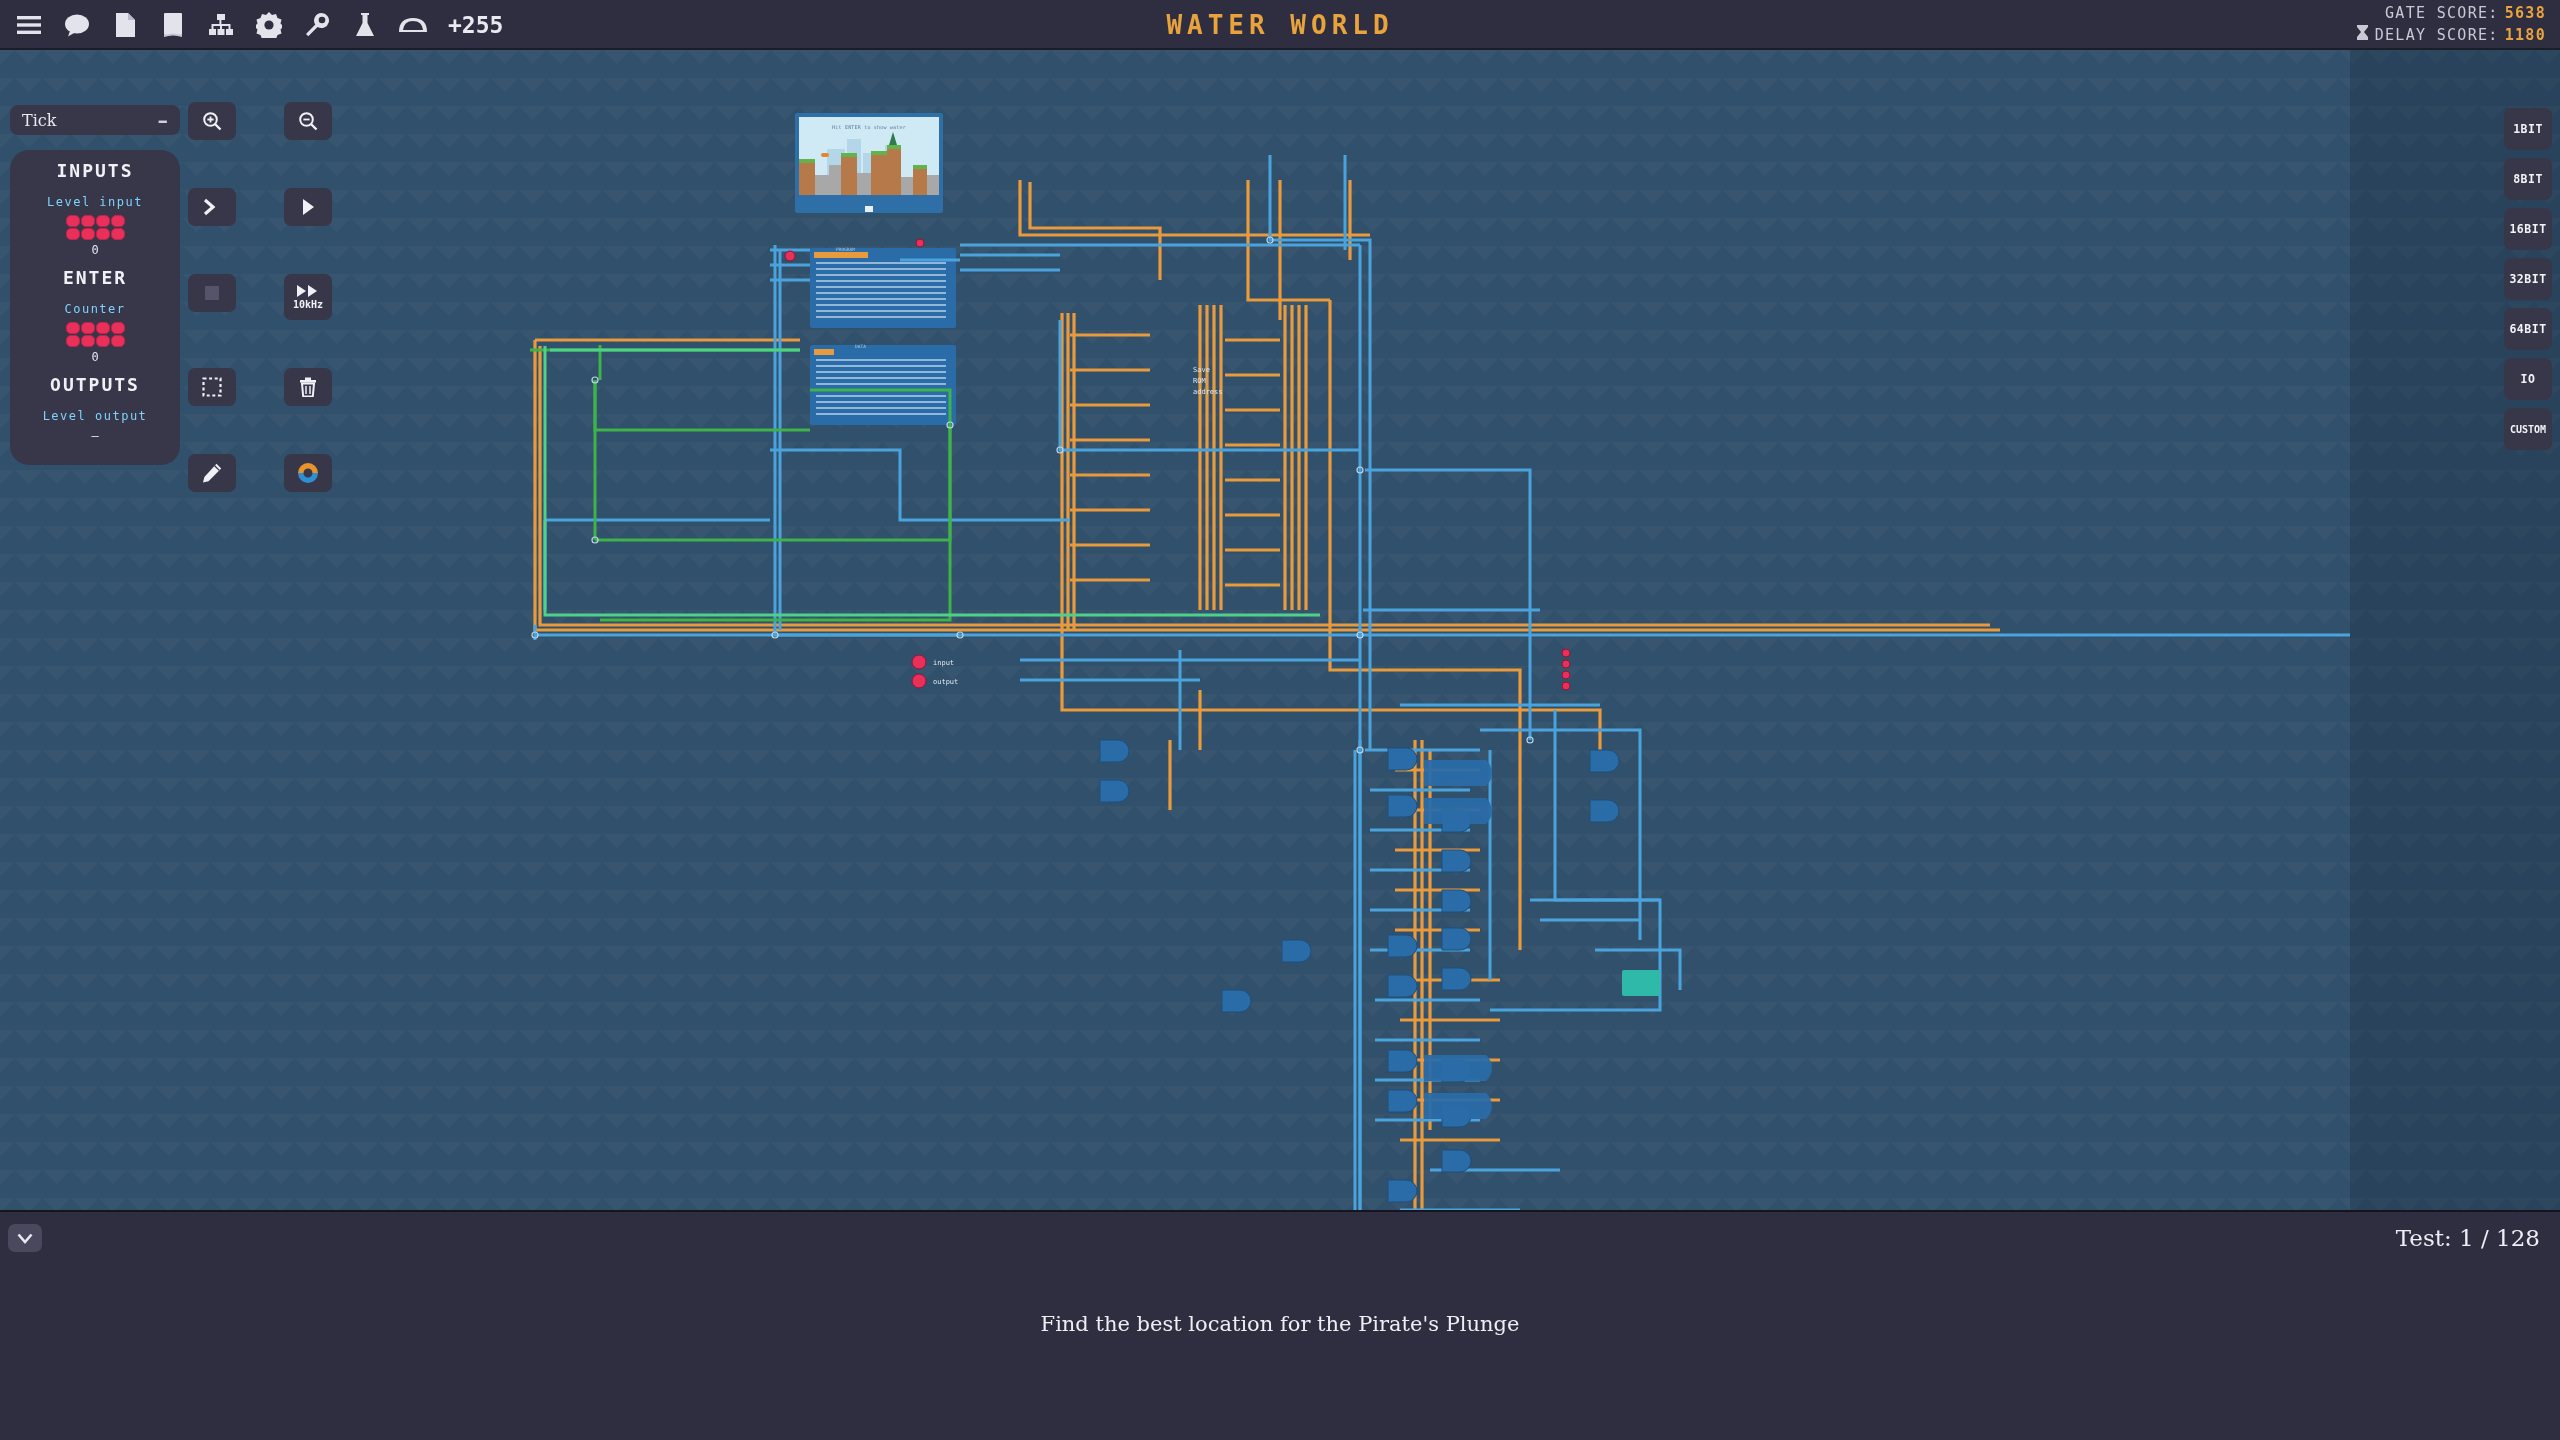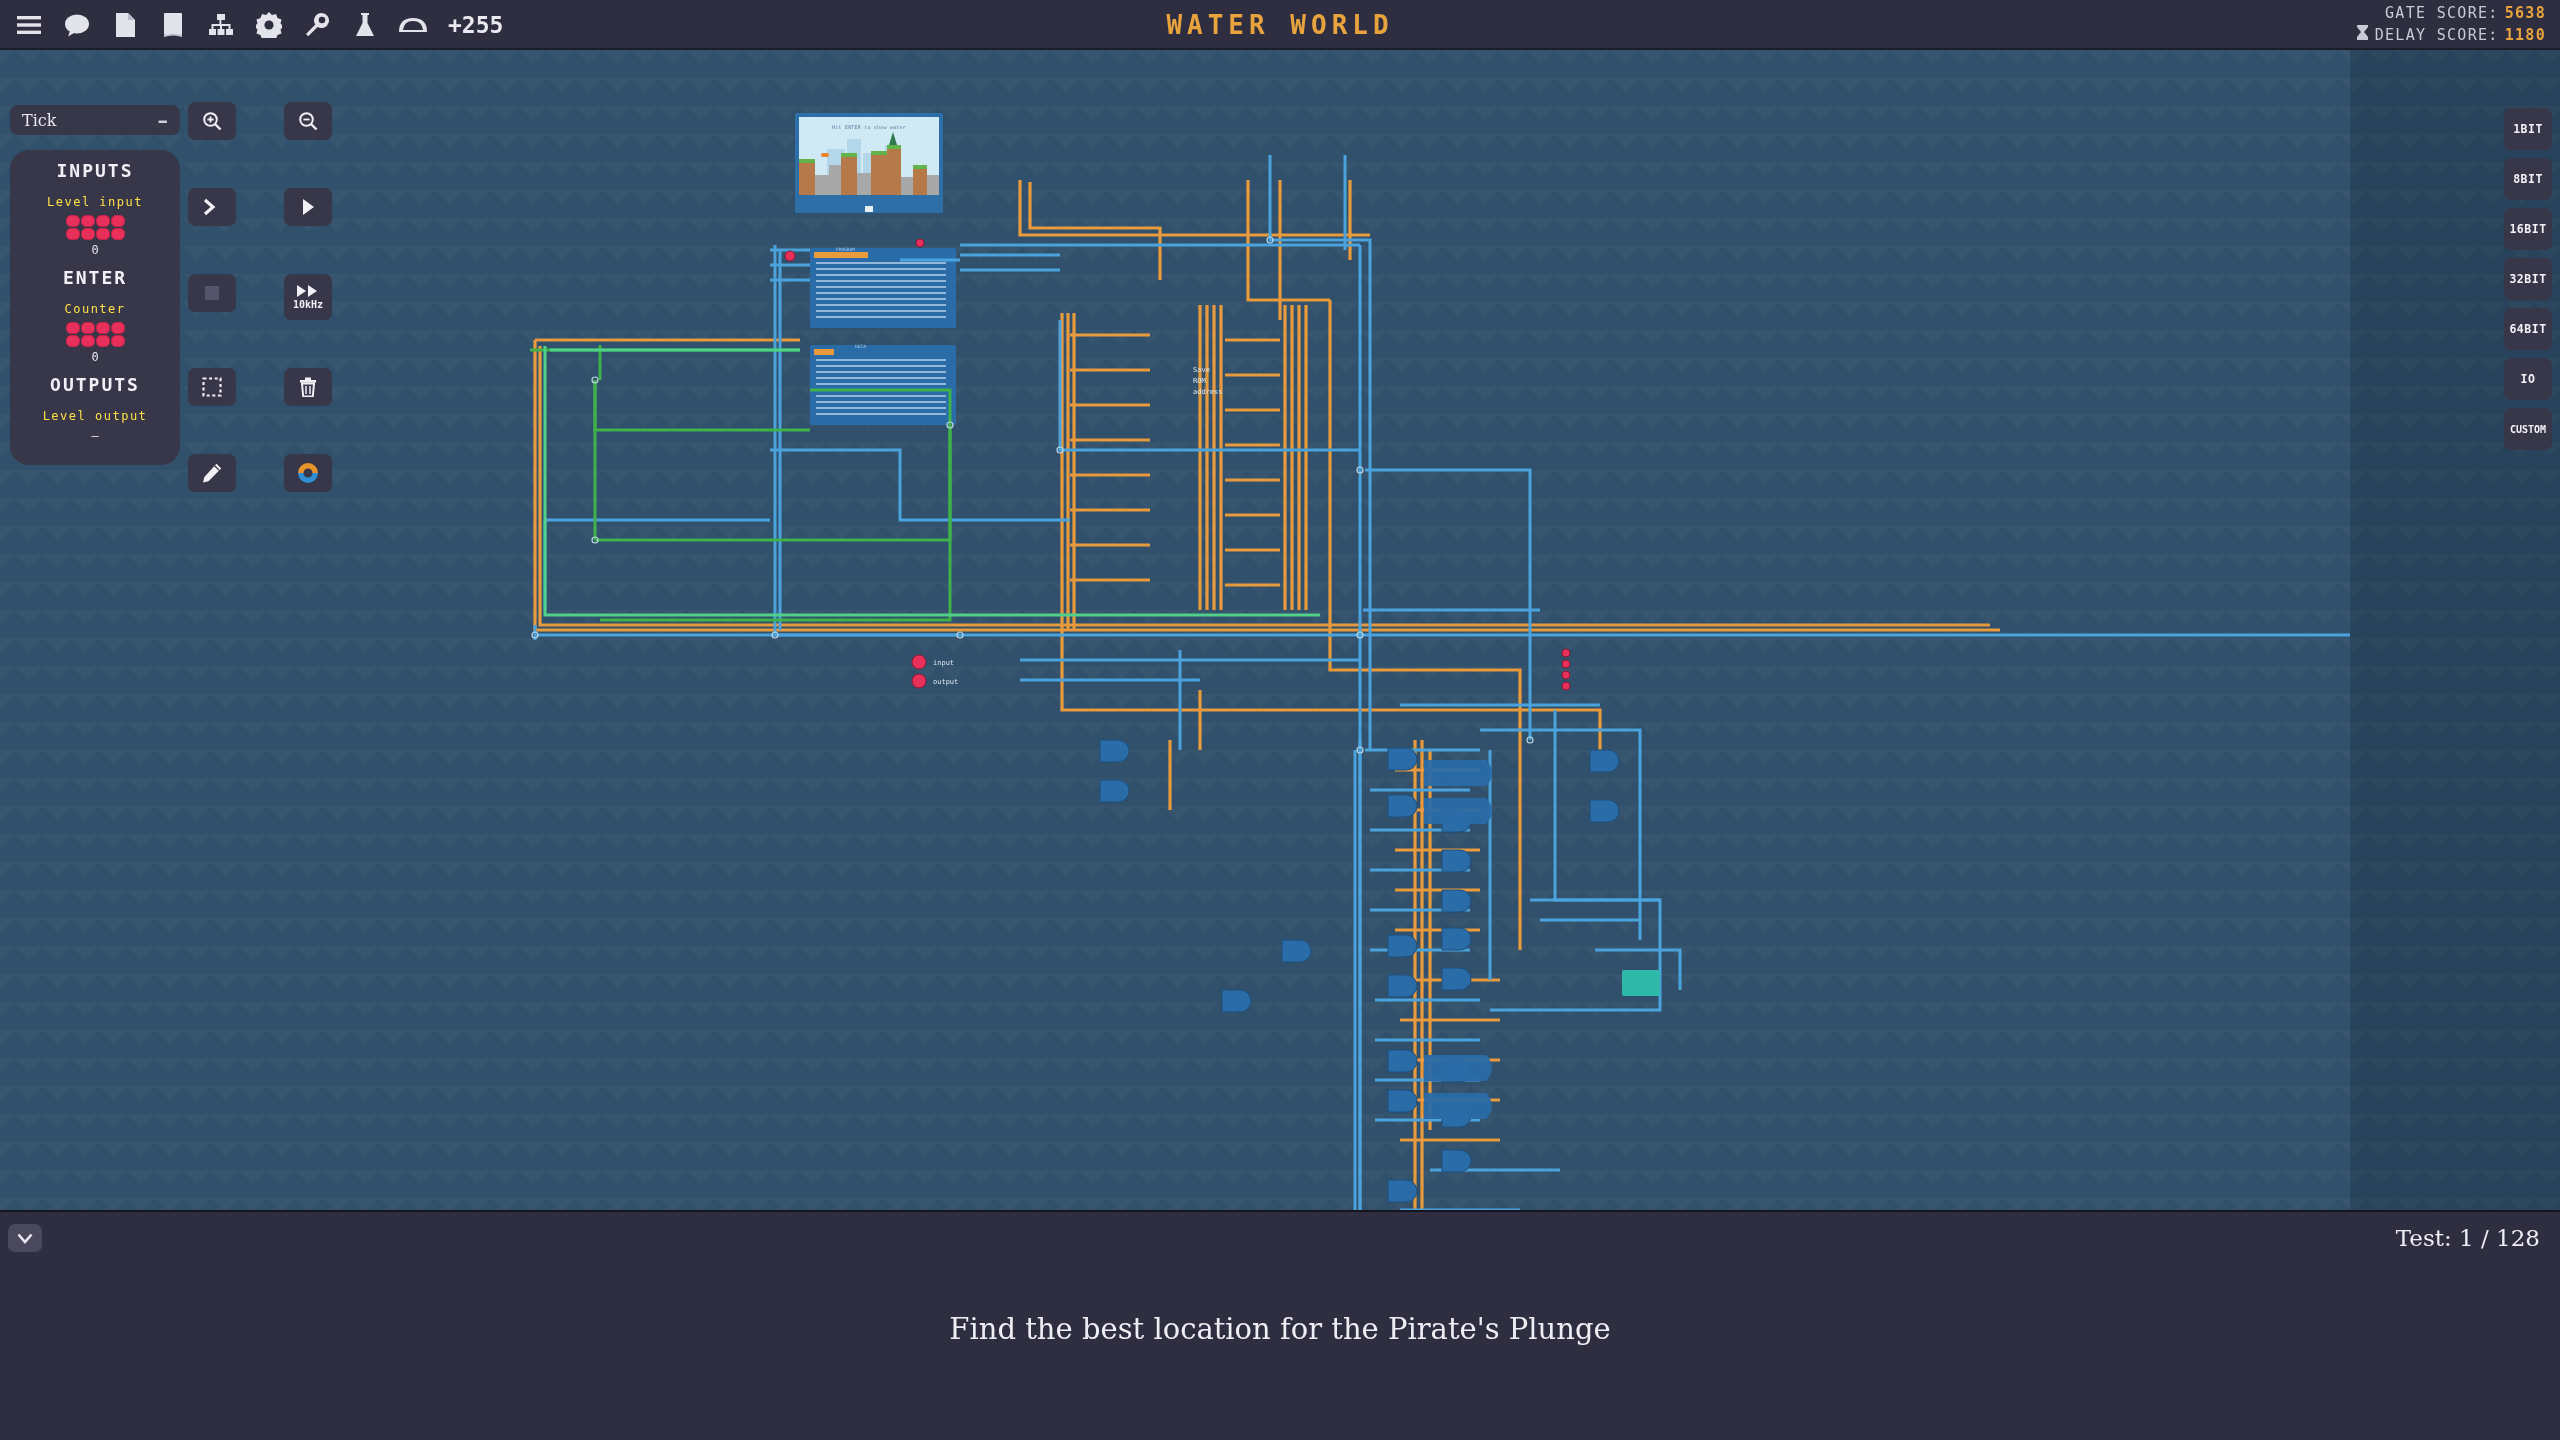--- a/index.html
+++ b/index.html
@@ -100,21 +100,21 @@
     padding: 8px 10px 22px;
     text-align: center;
   }
   .sec-title {
     color: #f0f0f6; font-size: 18px; letter-spacing: 2px;
     font-family: "DejaVu Sans Mono", monospace; font-weight: bold;
     margin: 10px 0 14px;
   }
   .sec-title.first { margin-top: 2px; }
   .sig-label {
-    color: #fde047; font-size: 12px; letter-spacing: 1.5px;
+    color: #7dd3fc; font-size: 12px; letter-spacing: 1.5px;
     font-family: "DejaVu Sans Mono", monospace;
     margin-bottom: 6px;
   }
   .led-grid {
     display: grid; grid-template-columns: repeat(4, 14px);
     grid-gap: 1px; justify-content: center; margin: 0 auto 3px;
   }
   .led {
     width: 14px; height: 12px; border-radius: 5px;
     background: #e8305a; border: 1px solid #c2234a;
@@ -177,21 +177,21 @@
     cursor: pointer;
   }
   #test-counter {
     position: absolute; right: 20px; top: 13px;
     color: #eeeef5; font-size: 23px;
     font-family: "DejaVu Serif", serif;
   }
   #level-desc {
     position: absolute; left: 0; top: 100px; width: 2560px;
     text-align: center;
-    color: #eeeef5; font-size: 29px;
+    color: #eeeef5; font-size: 21px;
     font-family: "DejaVu Serif", serif;
   }
 
   
   #game-preview {
     position: absolute; left: 795px; top: 63px;
     width: 148px; height: 100px;
     background: #2e6fa8;
     border-radius: 2px;
     padding: 4px 4px 10px 4px;

